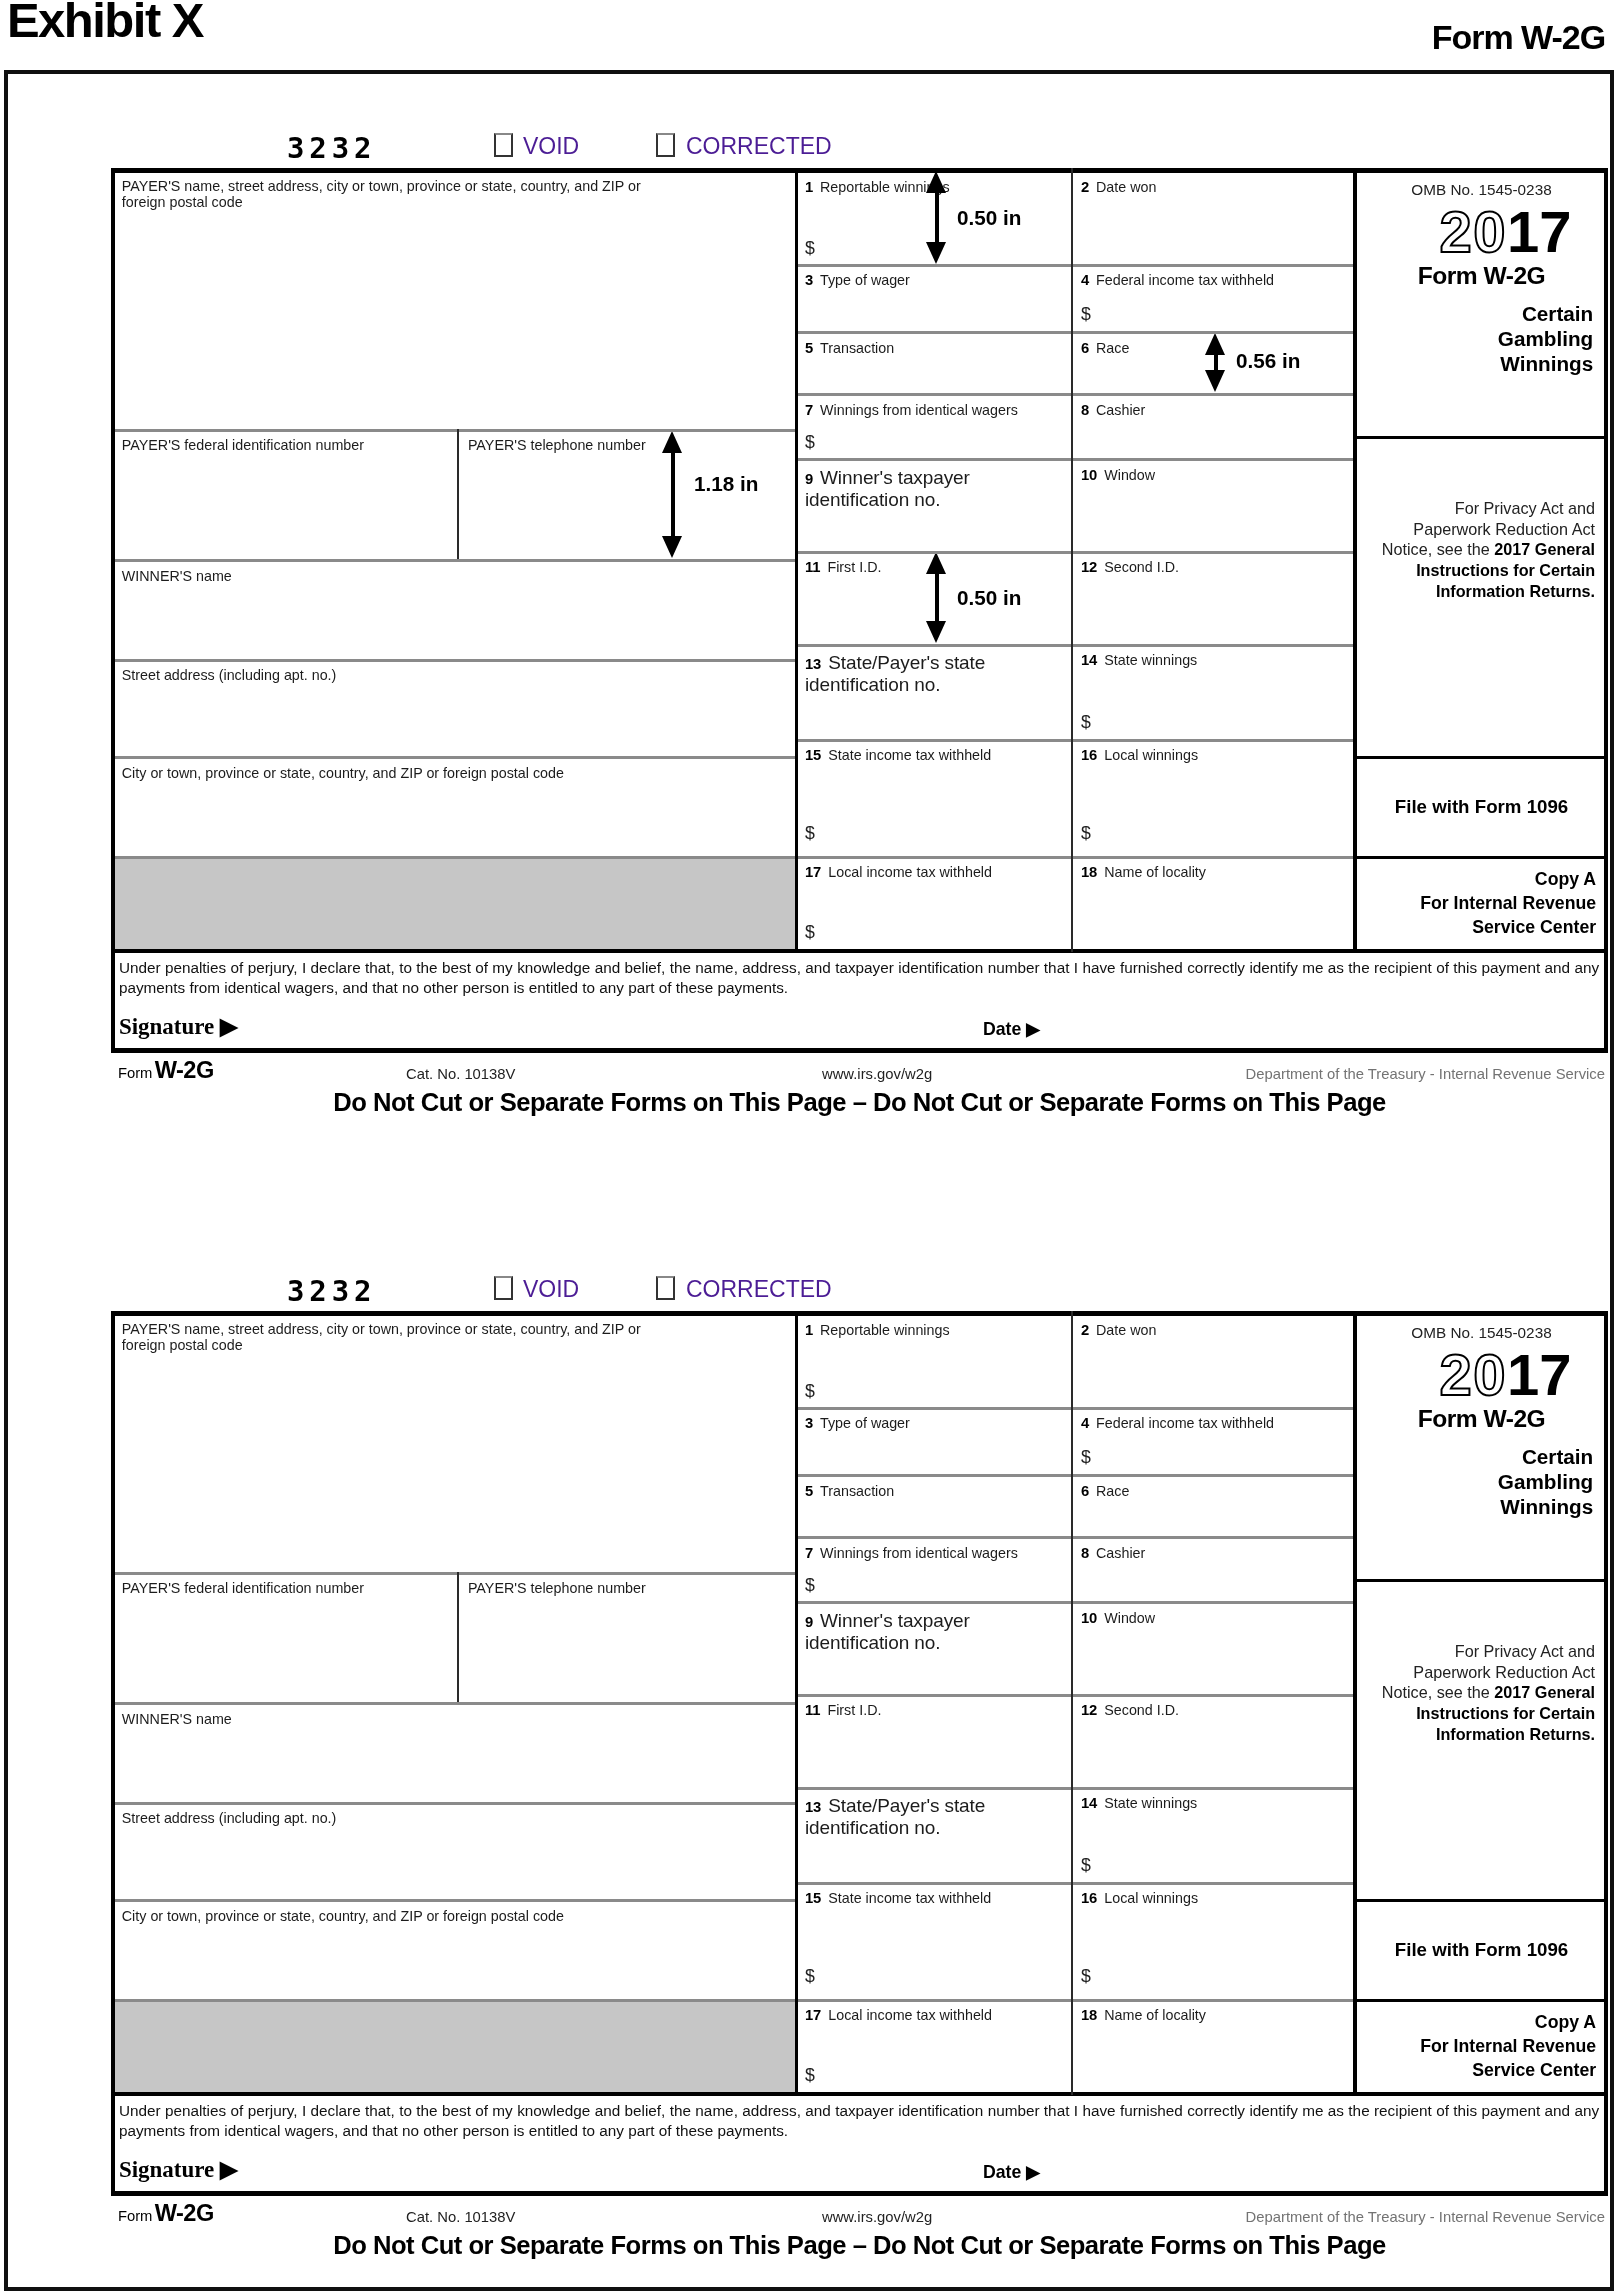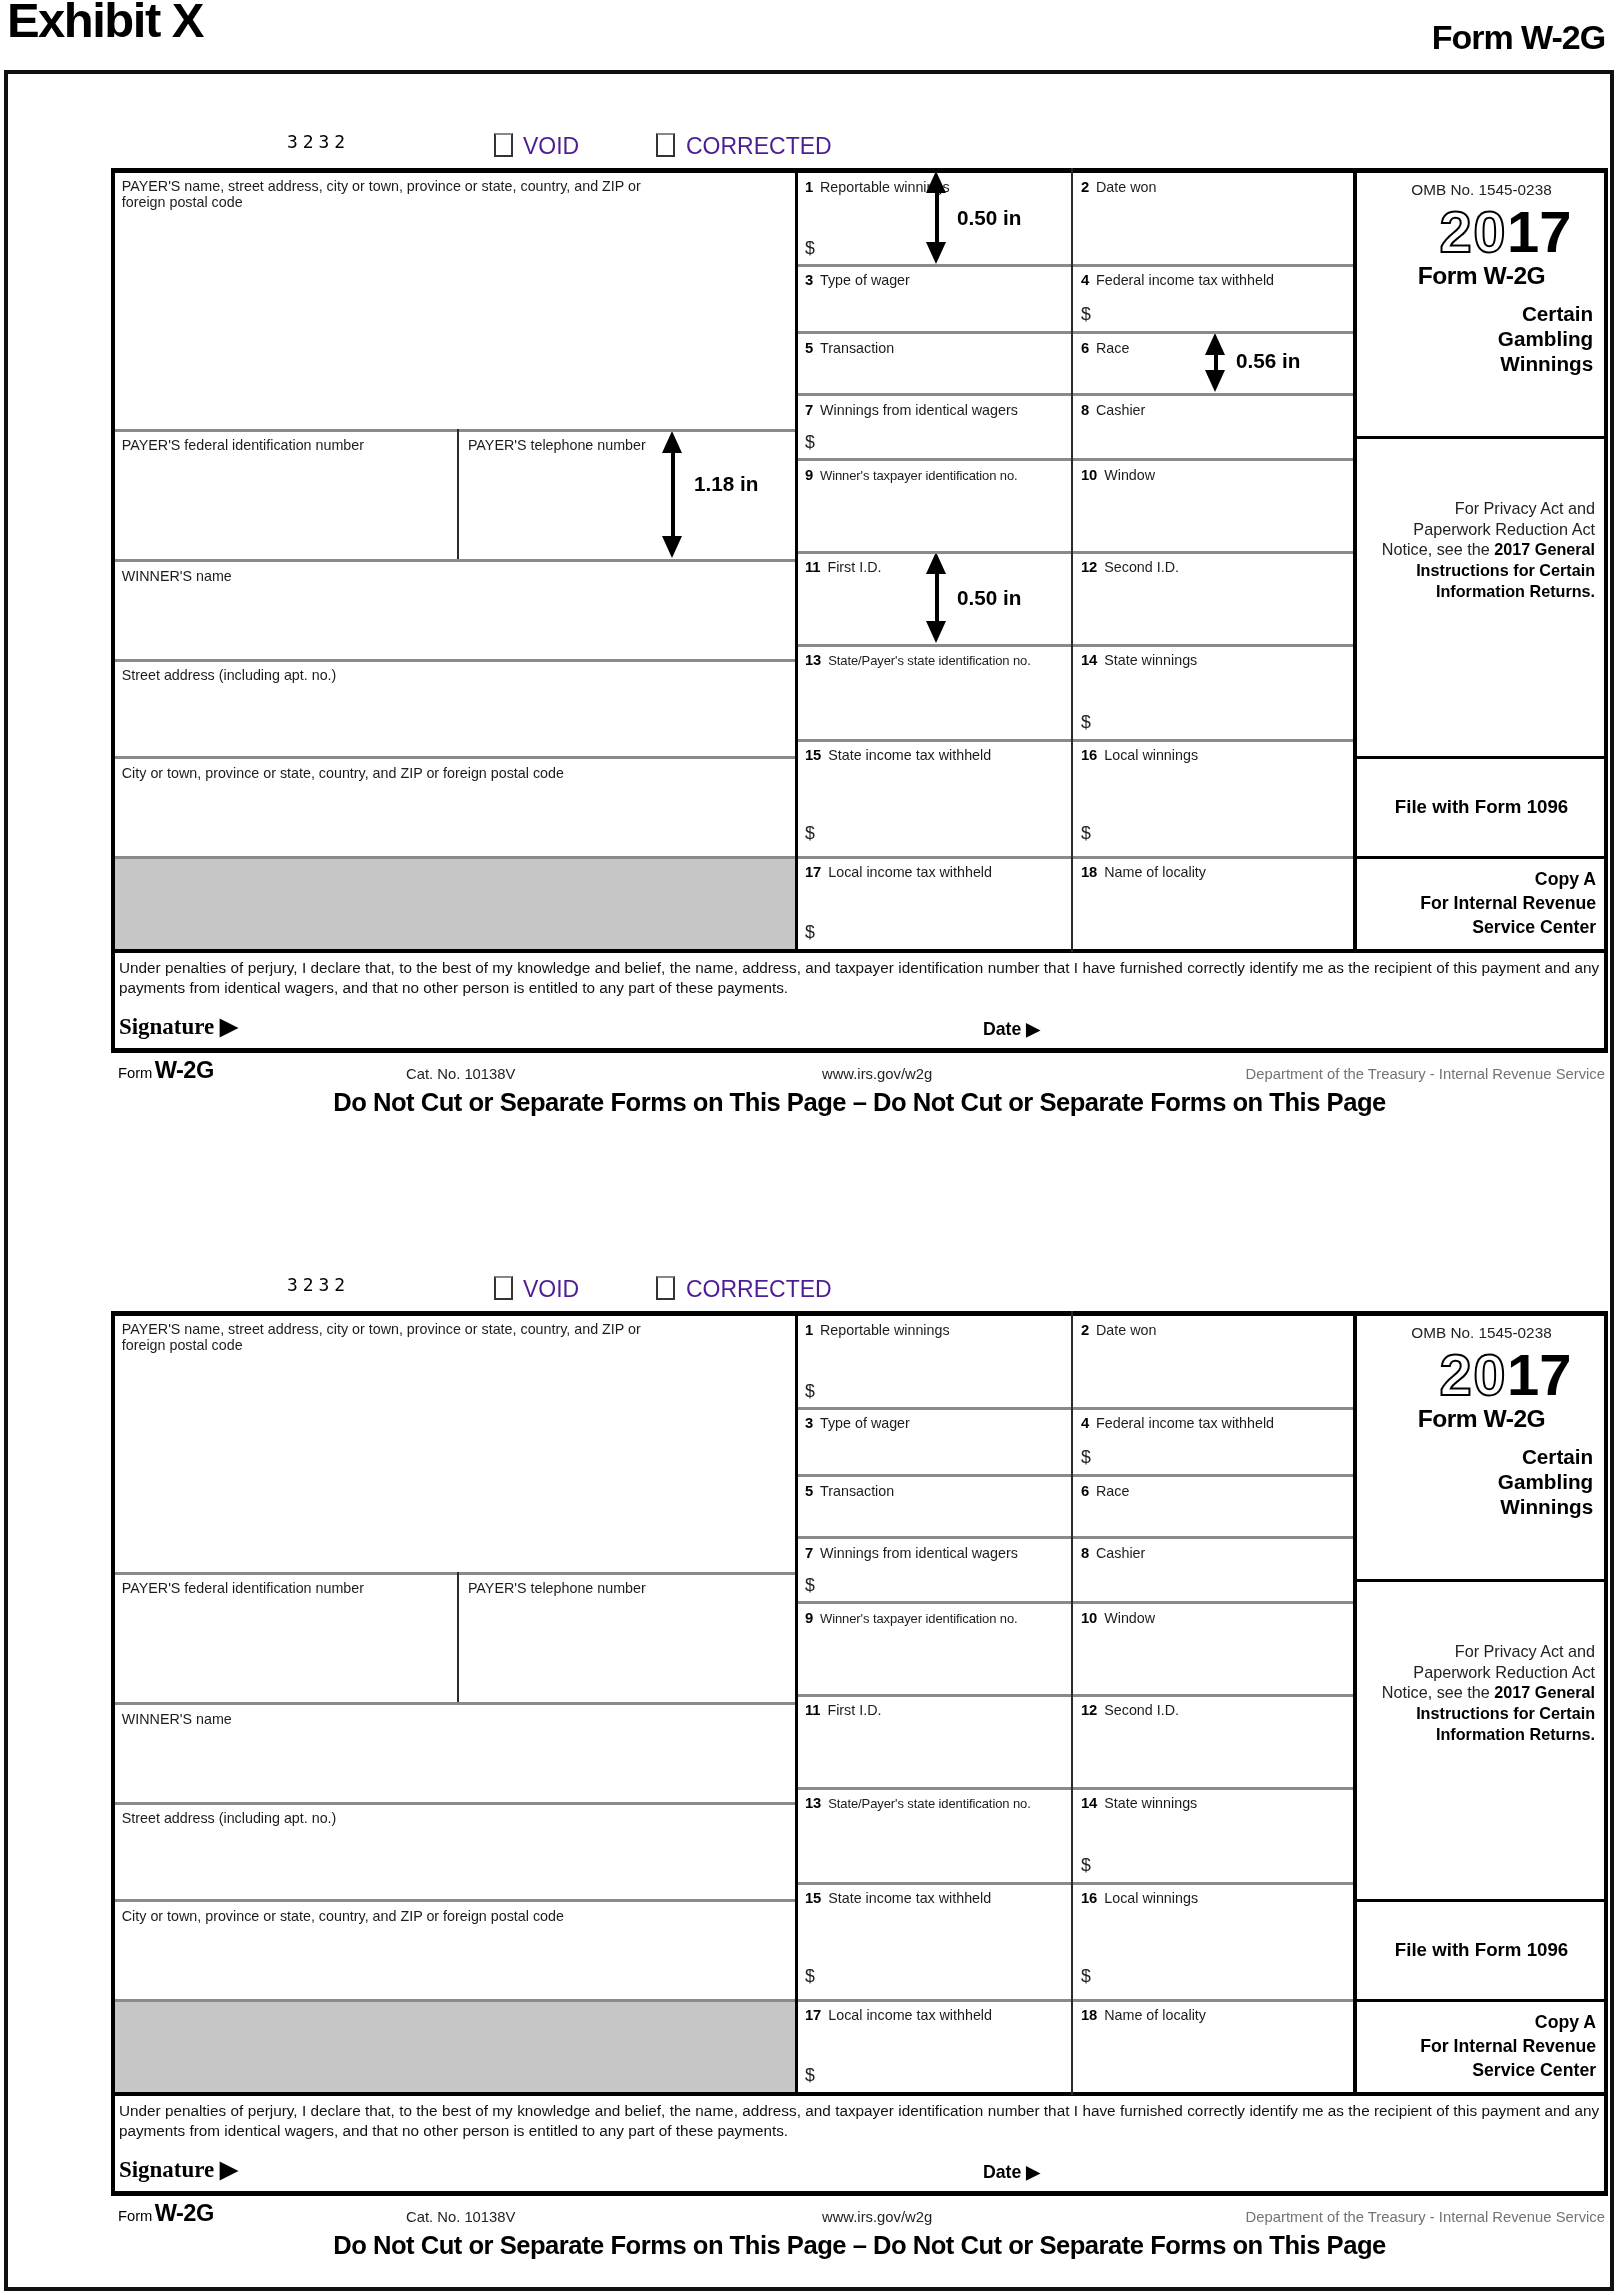--- a/index.html
+++ b/index.html
@@ -12,31 +12,31 @@
   .form-instance{position:absolute;left:111px;width:1497px;height:950px;}
   #f1{top:168px;}
   #f2{top:1311px;}
 
   
   .hl,.vl{position:absolute;background:#8a8a8a;}
   .k{background:#000;}
   .dk{background:#2a2a2a;}
 
   
-  .code3232{position:absolute;left:176px;top:-37px;font-family:"DejaVu Sans Mono",monospace;font-size:18px;font-weight:normal;letter-spacing:4.9px;}
+  .code3232{position:absolute;left:176px;top:-37px;font-family:"DejaVu Sans Mono",monospace;font-size:29px;font-weight:bold;letter-spacing:4.9px;}
   .cb{position:absolute;width:18.7px;height:23.6px;border:2px solid #333;border-top-color:#888;top:-35px;background:#fff;box-sizing:border-box;}
   .cb.void{left:383px;}
   .cb.corr{left:545px;}
   .cbl{position:absolute;top:-35px;font-size:23px;color:#4c1d95;}
   .cbl.void{left:412px;}
   .cbl.corr{left:575px;}
 
   .cell{position:absolute;box-sizing:border-box;padding:4.9px 3px 0 6.9px;}
   .lbl{font-size:14.3px;color:#1c1c1c;}
-  .small .lbl{font-size:13px;letter-spacing:-0.1px;}
+  .small .lbl{font-size:19px;letter-spacing:-0.1px;}
   .bno{font-weight:bold;font-size:14.8px;color:#000;margin-right:6.9px;}
   .dollar{position:absolute;left:6.9px;bottom:3.9px;font-size:17.7px;color:#222;}
   .payer-name-lbl{display:block;width:542px;}
   .grey-cell{position:absolute;left:3.9px;top:691px;width:680px;height:90px;}
 
   
   .omb-sec{position:absolute;left:1248px;width:245px;box-sizing:border-box;}
   .omb-no{font-size:15.3px;color:#222;text-align:center;margin-top:12.8px;}
   .year{text-align:center;font-size:58px;font-weight:bold;line-height:1;margin-top:3.9px;white-space:nowrap;}
   .year .outline{color:#fff;-webkit-text-stroke:2px #000;letter-spacing:1.5px;margin-left:48px;}

